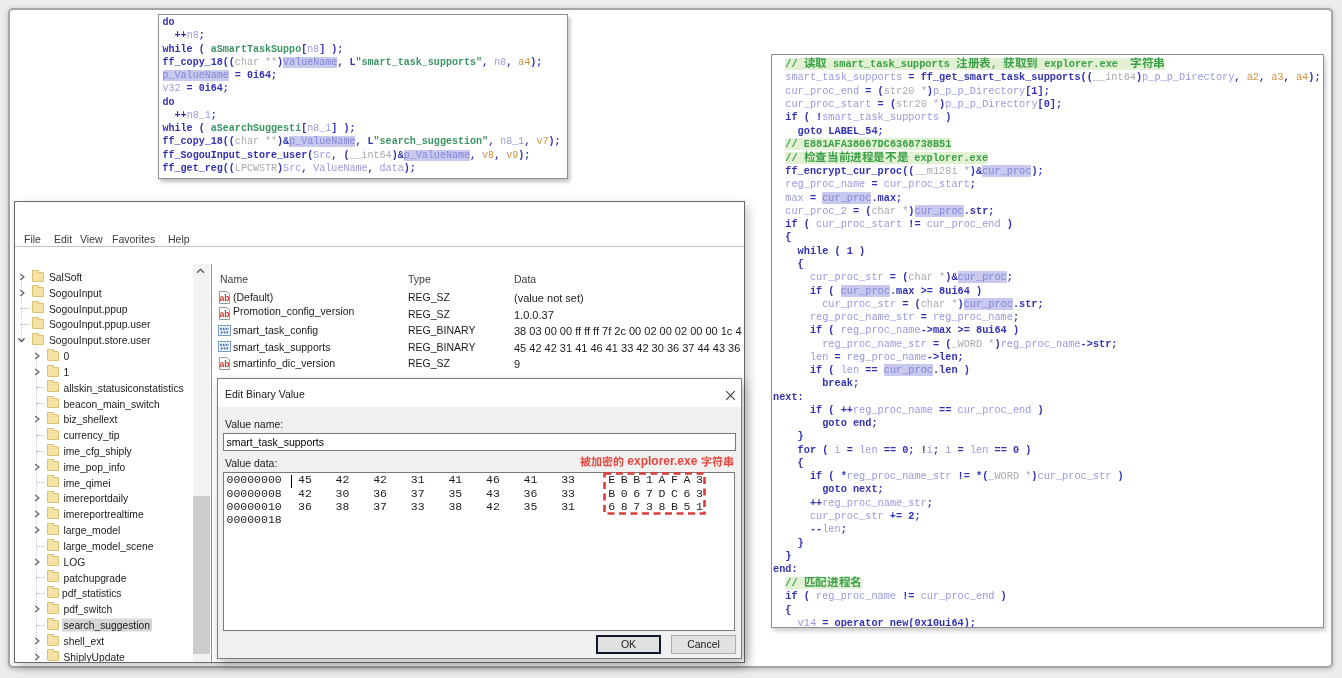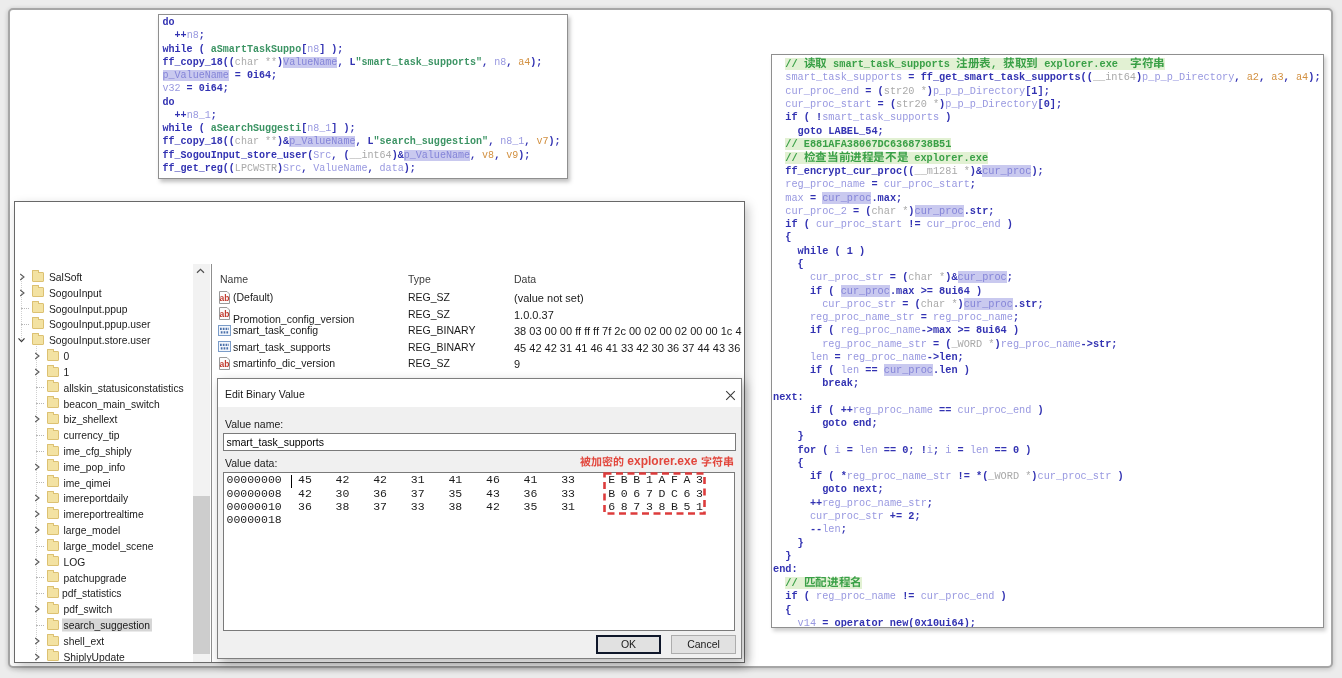--- a/index.html
+++ b/index.html
@@ -239,20 +239,27 @@
         <use href="#u8FDB"></use>
       </svg><svg class="cj">
         <use href="#u7A0B"></use>
       </svg><svg class="cj">
         <use href="#u540D"></use>
       </svg></i>
   if ( <i class="v">reg_proc_name</i> != <i class="v">cur_proc_end</i> )
   {
     <i class="v">v14</i> = operator new(0x10ui64);</div>
 <div id="regwin">
+  <div id="rmenu">
+      <i style="left:9px">File</i>
+      <i style="left:39px">Edit</i>
+      <i style="left:65px">View</i>
+      <i style="left:97px">Favorites</i>
+      <i style="left:153px">Help</i>
+    </div>
   <div id="rbody">
     <div id="tree">
 <span class="vline" style="left:5.5px;top:13.1px;height:63.3px"></span>
 <span class="vline" style="left:20.5px;top:80.4px;height:320.4px"></span>
 <div class="trow" style="left:0;top:5.1px;width:178px">
           <svg class="arr" style="left:3px" width="8" height="9" viewBox="0 0 8 9">
             <path d="M2.2 1.5 L6 4.5 L2.2 7.5" stroke="#5c5c5c" stroke-width="1.1" fill="none"></path>
           </svg>
           <span class="folder" style="left:17px"></span>
           <span class="lbl" style="left:32px">SalSoft</span>
@@ -419,21 +426,21 @@
             <path d="M1.5 .5 H9 L11.5 3 V12.5 H1.5 Z" fill="#fdfdfd" stroke="#9a9a9a"></path>
             <text x="1.6" y="10.4" font-size="8.5" font-weight="bold" fill="#c23b2e" font-family="Liberation Sans">ab</text>
           </svg></span>
 <span class="lrow" style="left:21px;top:27.0px">(Default)</span>
 <span class="lrow" style="left:196px;top:27.0px">REG_SZ</span>
 <span class="lrow ldata" style="left:302px;top:28.0px;width:228px;overflow:hidden;display:inline-block">(value not set)</span>
 <span class="licon" style="left:6px;top:43.1px"><svg width="13" height="13" viewBox="0 0 13 13">
             <path d="M1.5 .5 H9 L11.5 3 V12.5 H1.5 Z" fill="#fdfdfd" stroke="#9a9a9a"></path>
             <text x="1.6" y="10.4" font-size="8.5" font-weight="bold" fill="#c23b2e" font-family="Liberation Sans">ab</text>
           </svg></span>
-<span class="lrow" style="left:21px;top:49px">Promotion_config_version</span>
+<span class="lrow" style="left:21px;top:41px">Promotion_config_version</span>
 <span class="lrow" style="left:196px;top:43.6px">REG_SZ</span>
 <span class="lrow ldata" style="left:302px;top:44.6px;width:228px;overflow:hidden;display:inline-block">1.0.0.37</span>
 <span class="licon" style="left:6px;top:59.7px"><svg width="13" height="13" viewBox="0 0 13 13">
             <rect x="0.5" y="1.5" width="12" height="10" fill="#f2f6fc" stroke="#7a9cc9"></rect>
             <line x1="2" y1="4.9" x2="11" y2="4.9" stroke="#4a6fa8" stroke-width="2.3" stroke-dasharray="1.7 1.1"></line>
             <line x1="2.8" y1="8.4" x2="11" y2="8.4" stroke="#4a6fa8" stroke-width="2.3" stroke-dasharray="1.7 1.1"></line>
           </svg></span>
 <span class="lrow" style="left:21px;top:60.2px">smart_task_config</span>
 <span class="lrow" style="left:196px;top:60.2px">REG_BINARY</span>
 <span class="lrow ldata" style="left:302px;top:61.2px;width:228px;overflow:hidden;display:inline-block">38 03 00 00 ff ff ff 7f 2c 00 02 00 02 00 00 1c 49 6d 6</span>

